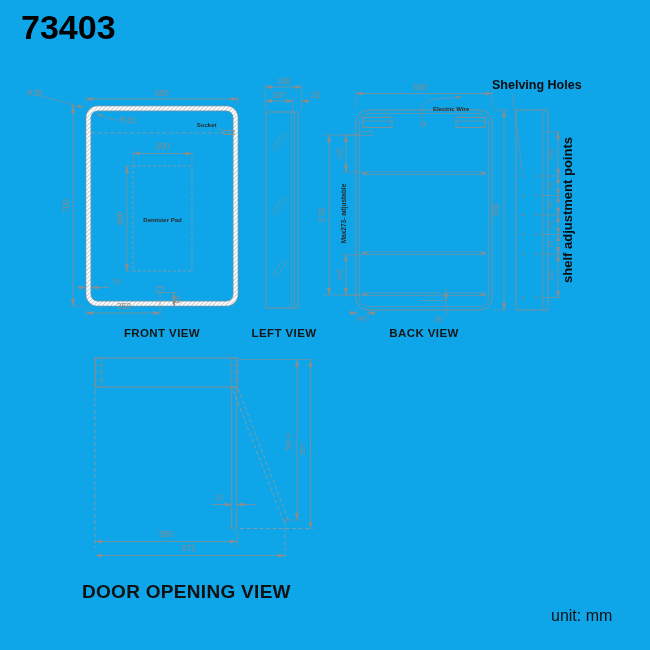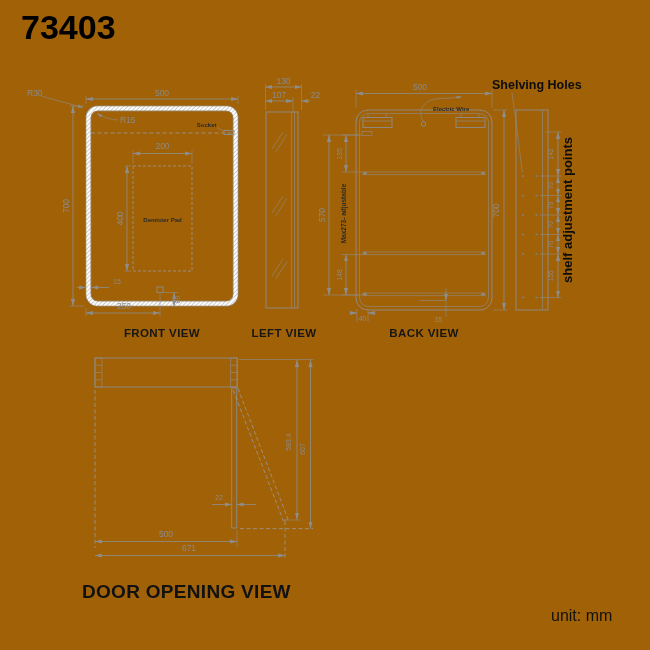--- a/index.html
+++ b/index.html
@@ -1,16 +1,16 @@
 <!DOCTYPE html>
 <html><head>
 <meta charset="utf-8">
 <style>
   html,body{margin:0;padding:0;background:#fff;}
-  #canvas{position:relative;width:650px;height:650px;background:#a16207;overflow:hidden;
+  #canvas{position:relative;width:650px;height:650px;background:#0ea5e9;overflow:hidden;
           font-family:"Liberation Sans",sans-serif;}
   svg text{font-family:"Liberation Sans",sans-serif;fill:#8a8a8a;}
   .ln{stroke:#8d8d8d;stroke-width:.9;fill:none;}
   .lt{stroke:#8d8d8d;stroke-width:.6;fill:none;}
   .dash{stroke:#9a9a9a;stroke-width:.8;fill:none;stroke-dasharray:4 2.5;}
   .dash2{stroke:#9a9a9a;stroke-width:.8;fill:none;stroke-dasharray:3 2;}
   .dim{stroke:#8d8d8d;stroke-width:.8;fill:none;}
   .d8{font-size:8.5px;}
   .d7{font-size:7px;}
   .d65{font-size:6.5px;}

